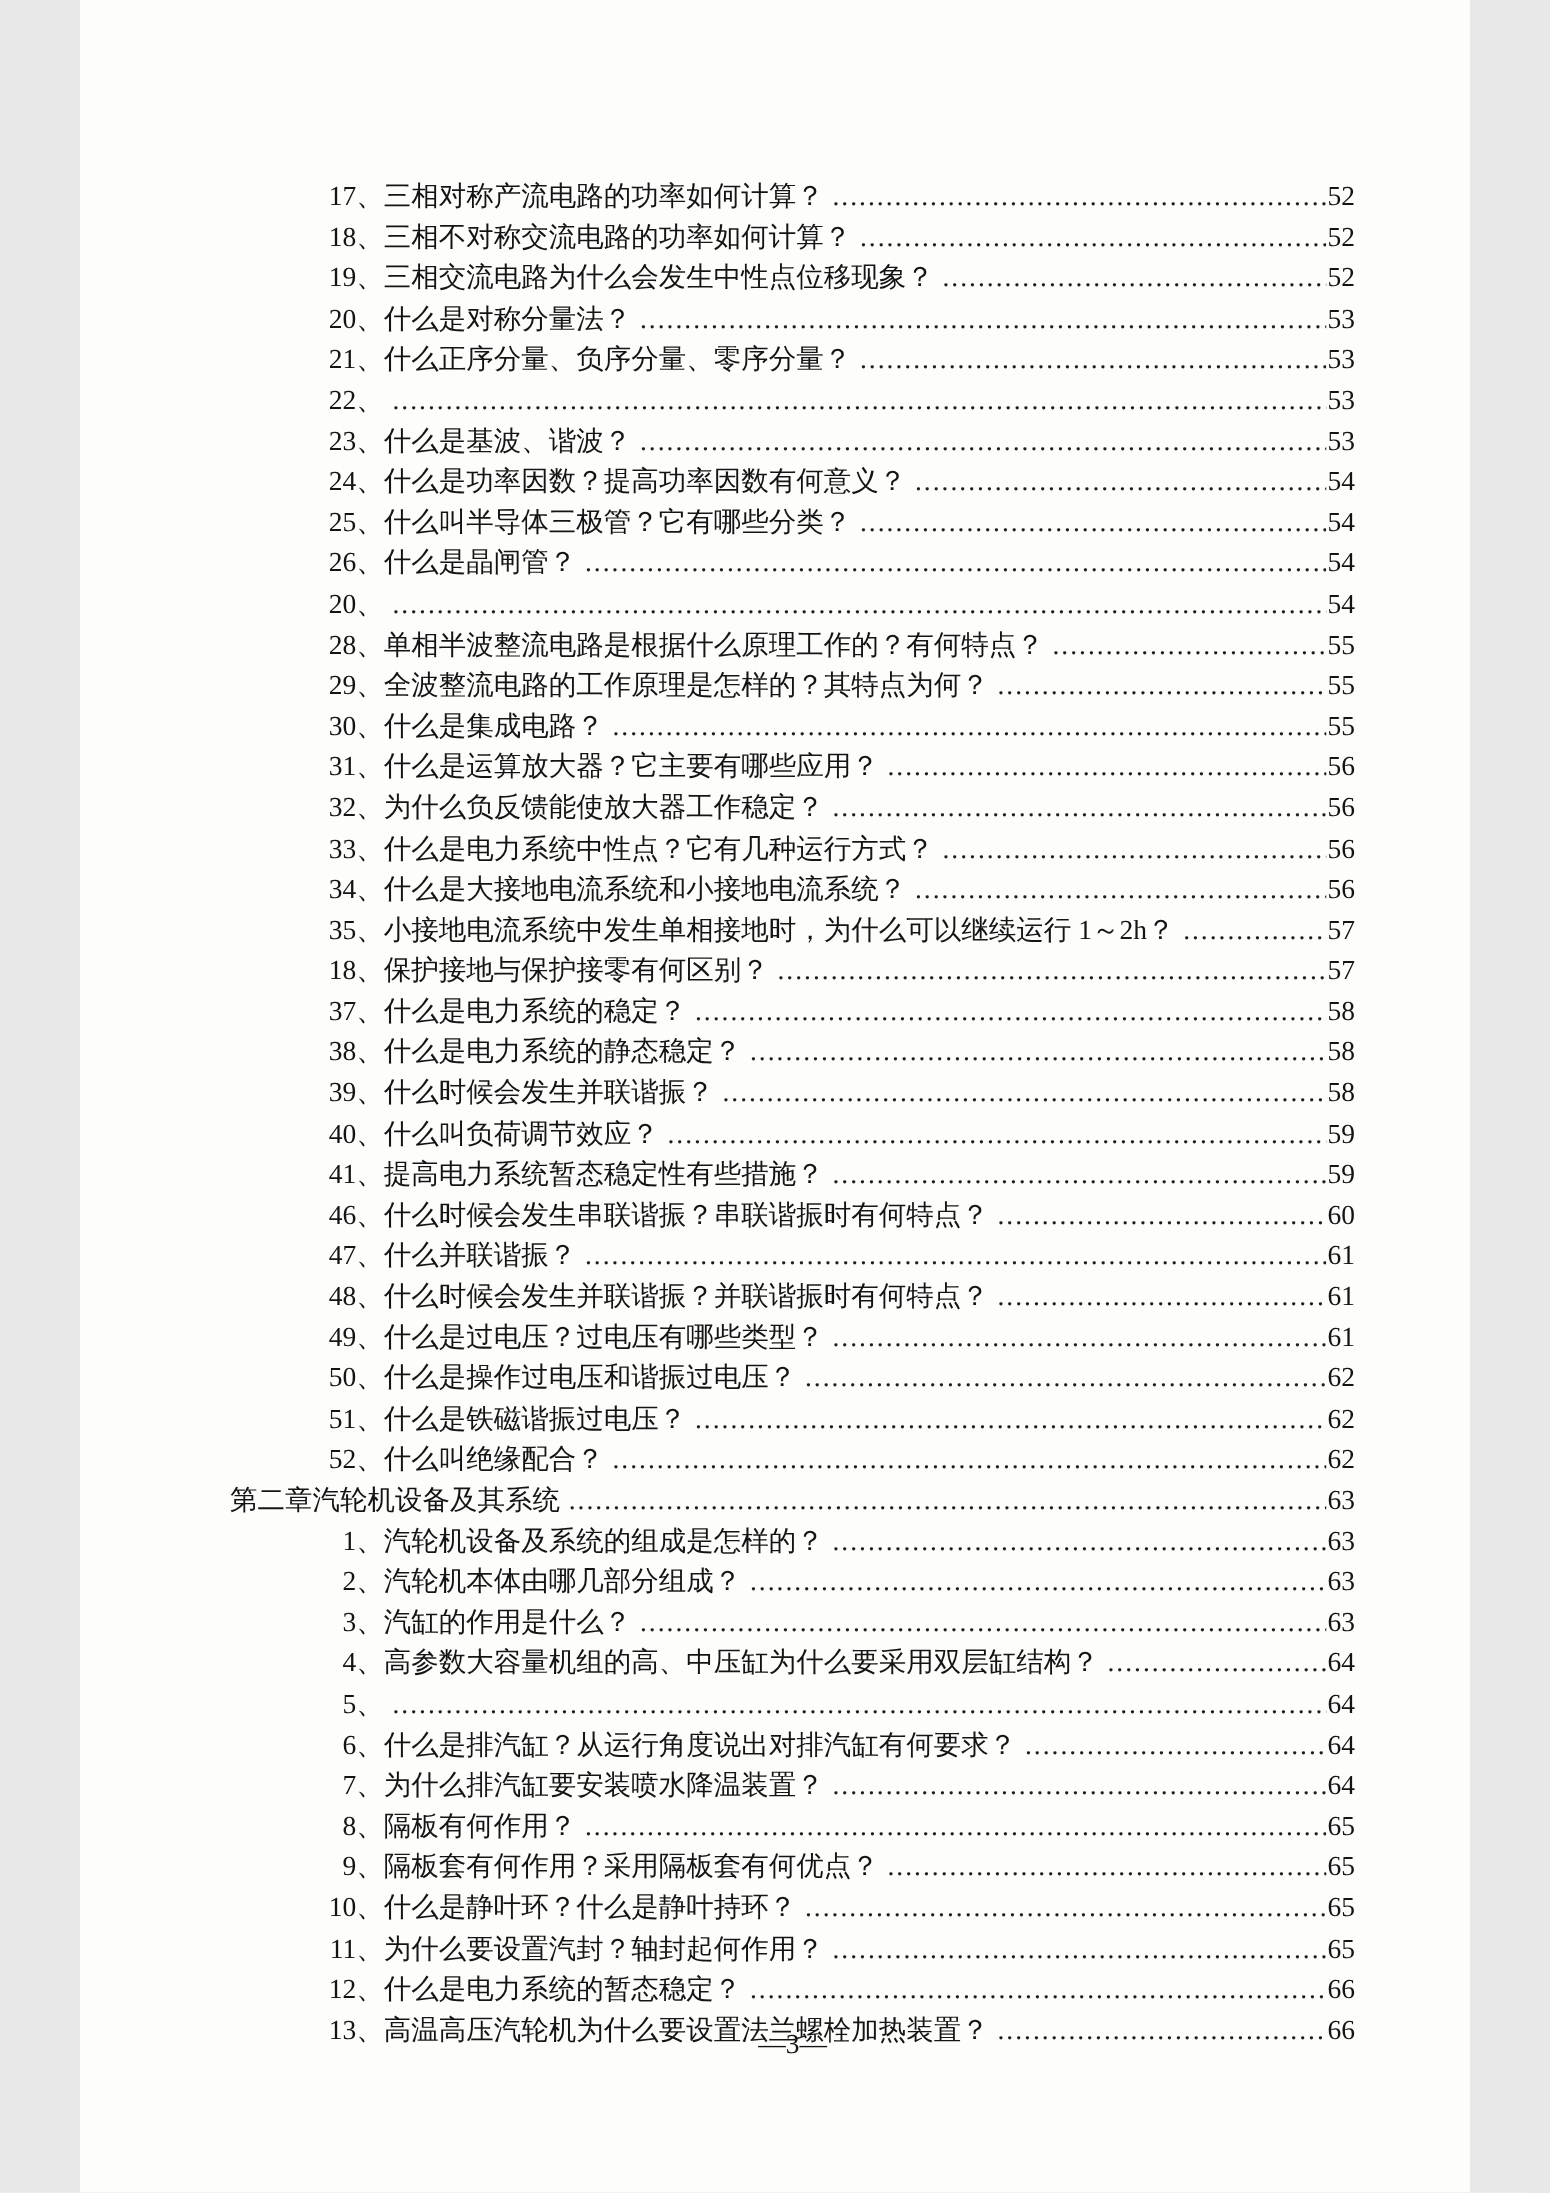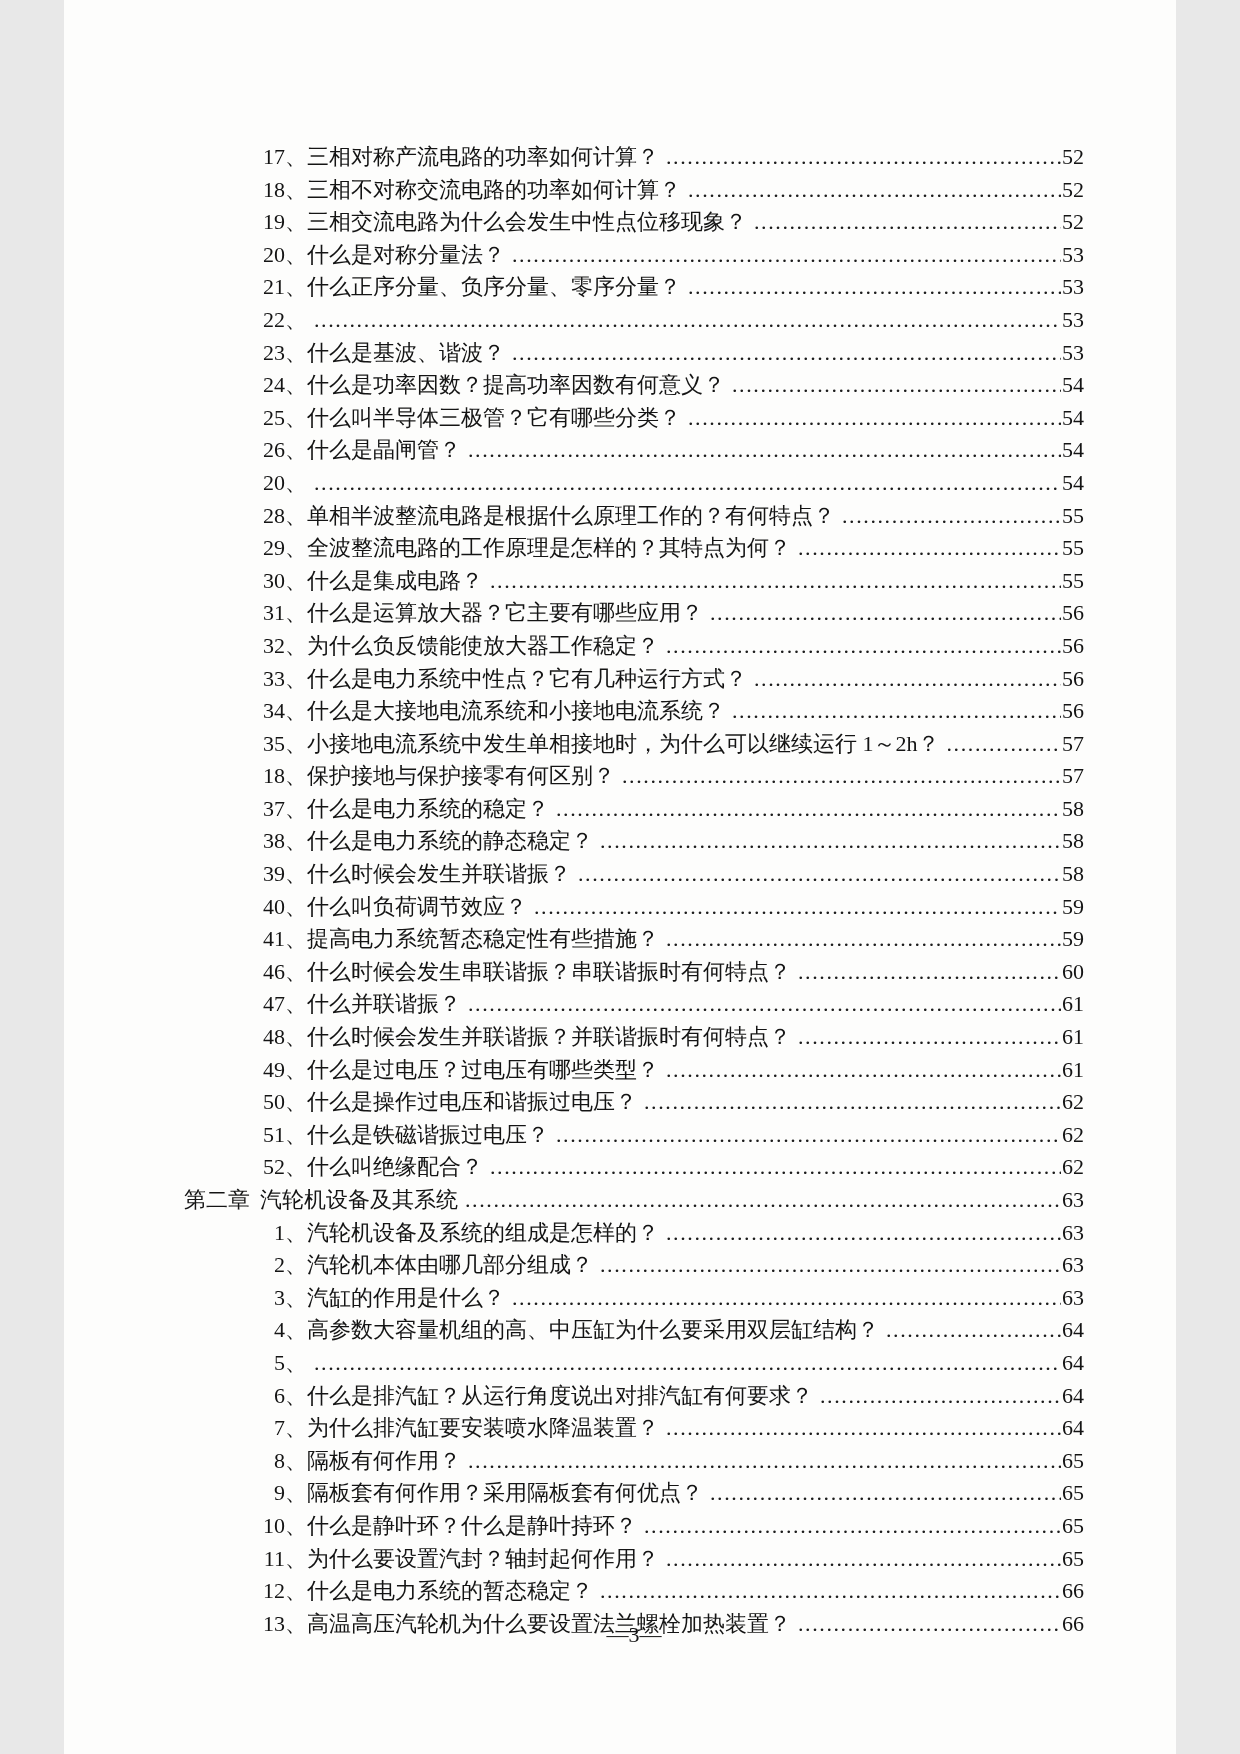--- a/index.html
+++ b/index.html
@@ -32,21 +32,20 @@
   }
   .entry.item { padding-left: 60px; }
   .entry.item .num {
     display: inline-block;
     min-width: 63px;
     text-align: right;
     flex: 0 0 auto;
   }
   .entry.chapter .num {
     display: inline-block;
-    margin-right: 10px;
     flex: 0 0 auto;
   }
   .entry .title { flex: 0 0 auto; }
   .entry .dots {
     flex: 1 1 auto;
     min-width: 0;
     overflow: hidden;
     white-space: nowrap;
     margin-left: 7px;
     margin-right: 1px;

